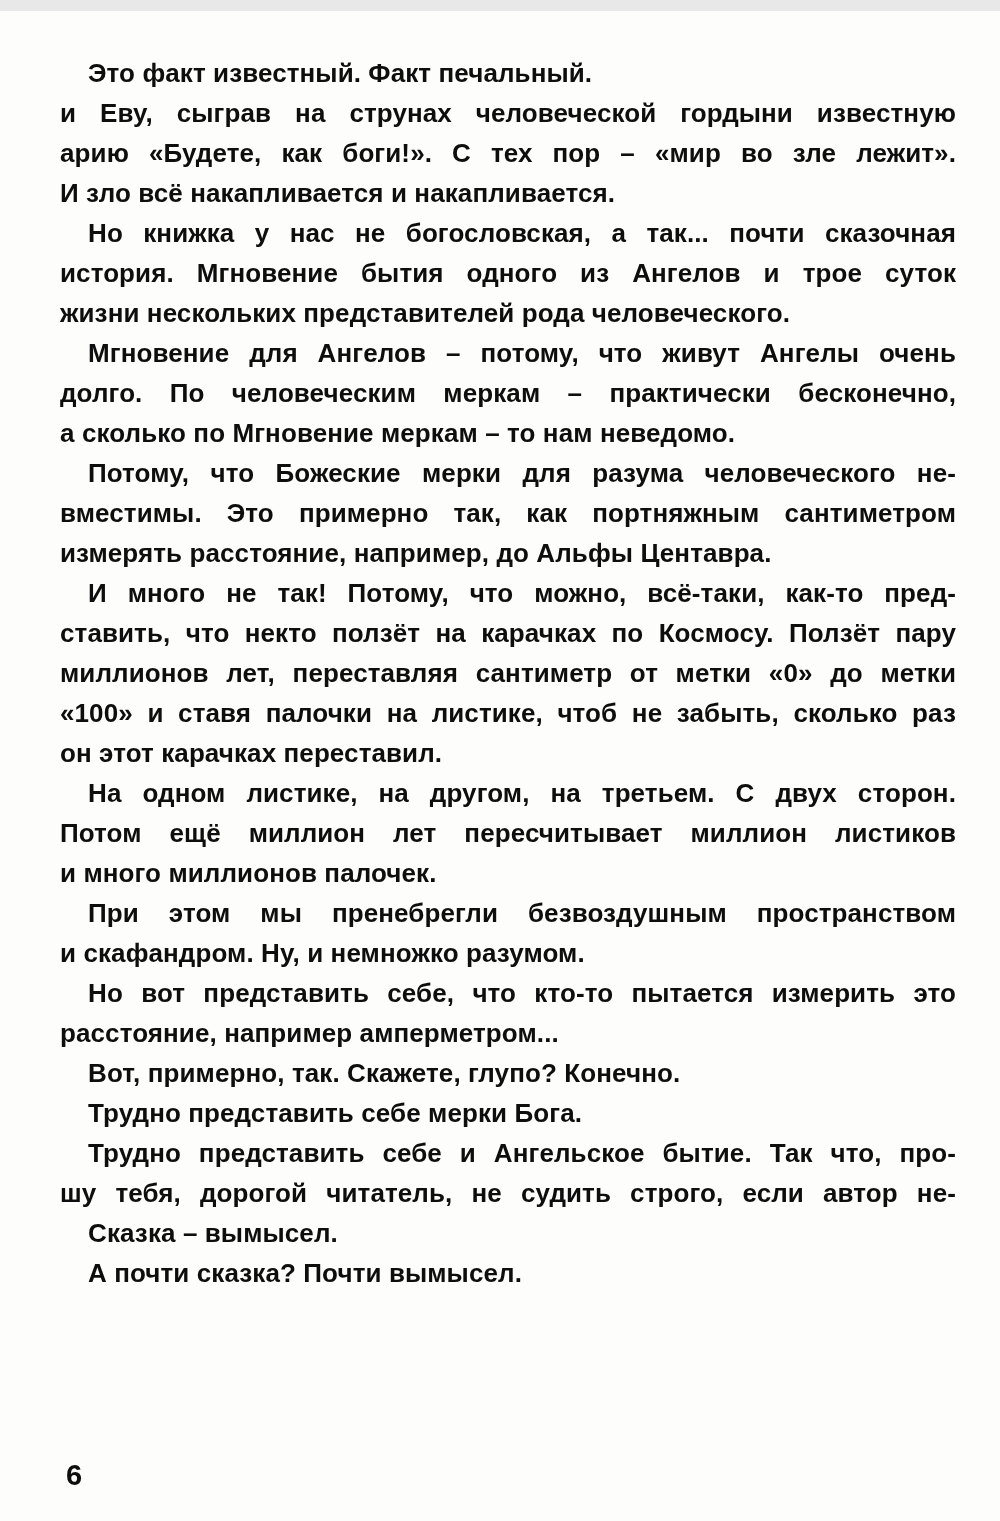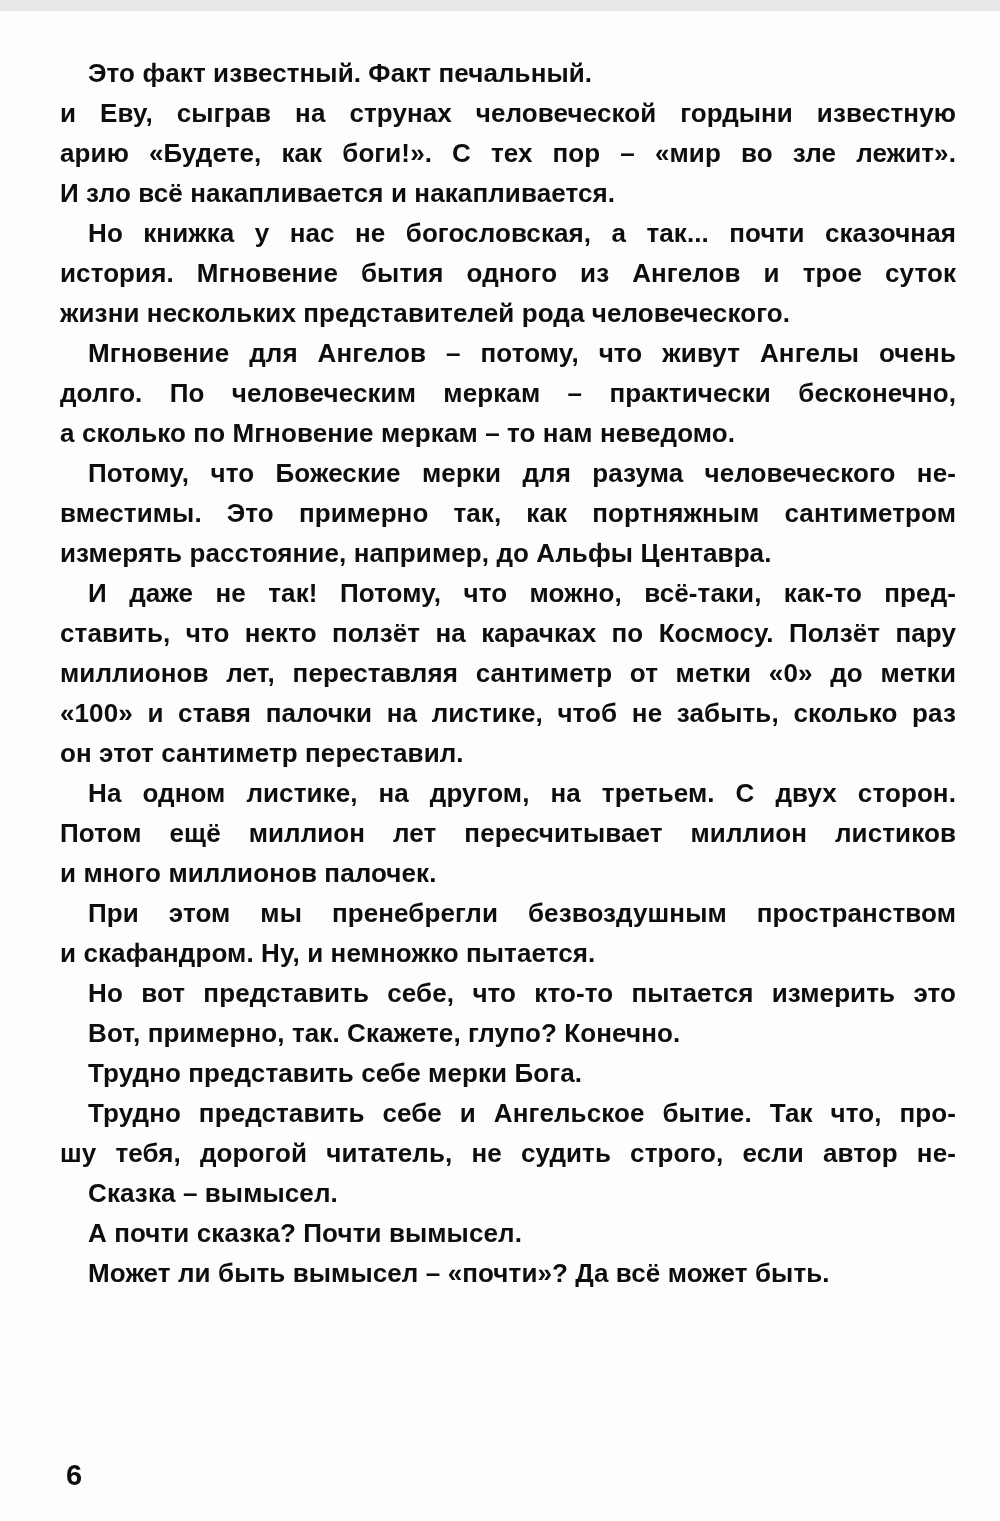--- a/index.html
+++ b/index.html
@@ -61,52 +61,50 @@
         <div class="line first">Мгновение для Ангелов – потому, что живут Ангелы очень</div>
         <div class="line">долго. По человеческим меркам – практически бесконечно,</div>
         <div class="line last">а сколько по Мгновение меркам – то нам неведомо.</div>
       </div>
       <div class="para">
         <div class="line first">Потому, что Божеские мерки для разума человеческого не-</div>
         <div class="line">вместимы. Это примерно так, как портняжным сантиметром</div>
         <div class="line last">измерять расстояние, например, до Альфы Центавра.</div>
       </div>
       <div class="para">
-        <div class="line first">И даже не так! Потому, что можно, всё-таки, как-то пред-</div>
+        <div class="line first">И много не так! Потому, что можно, всё-таки, как-то пред-</div>
         <div class="line">ставить, что некто ползёт на карачках по Космосу. Ползёт пару</div>
         <div class="line">миллионов лет, переставляя сантиметр от метки «0» до метки</div>
         <div class="line">«100» и ставя палочки на листике, чтоб не забыть, сколько раз</div>
-        <div class="line last">он этот сантиметр переставил.</div>
+        <div class="line last">он этот карачках переставил.</div>
       </div>
       <div class="para">
         <div class="line first">На одном листике, на другом, на третьем. С двух сторон.</div>
         <div class="line">Потом ещё миллион лет пересчитывает миллион листиков</div>
         <div class="line last">и много миллионов палочек.</div>
       </div>
       <div class="para">
         <div class="line first">При этом мы пренебрегли безвоздушным пространством</div>
-        <div class="line last">и скафандром. Ну, и немножко пытается.</div>
+        <div class="line last">и скафандром. Ну, и немножко разумом.</div>
       </div>
       <div class="para">
         <div class="line first">Но вот представить себе, что кто-то пытается измерить это</div>
+        <div class="line last">расстояние, например амперметром...</div>
       </div>
       <div class="para">
         <div class="line first last">Вот, примерно, так. Скажете, глупо? Конечно.</div>
       </div>
       <div class="para">
         <div class="line first last">Трудно представить себе мерки Бога.</div>
       </div>
       <div class="para">
         <div class="line first">Трудно представить себе и Ангельское бытие. Так что, про-</div>
         <div class="line">шу тебя, дорогой читатель, не судить строго, если автор не-</div>
       </div>
       <div class="para">
         <div class="line first last">Сказка – вымысел.</div>
       </div>
       <div class="para">
         <div class="line first last">А почти сказка? Почти вымысел.</div>
       </div>
-      <div class="para">
-        <div class="line first last">Может ли быть вымысел – «почти»? Да всё может быть.</div>
-      </div>
     </div>
   <div class="page-number">6</div>
 </div>
 
 </body></html>

